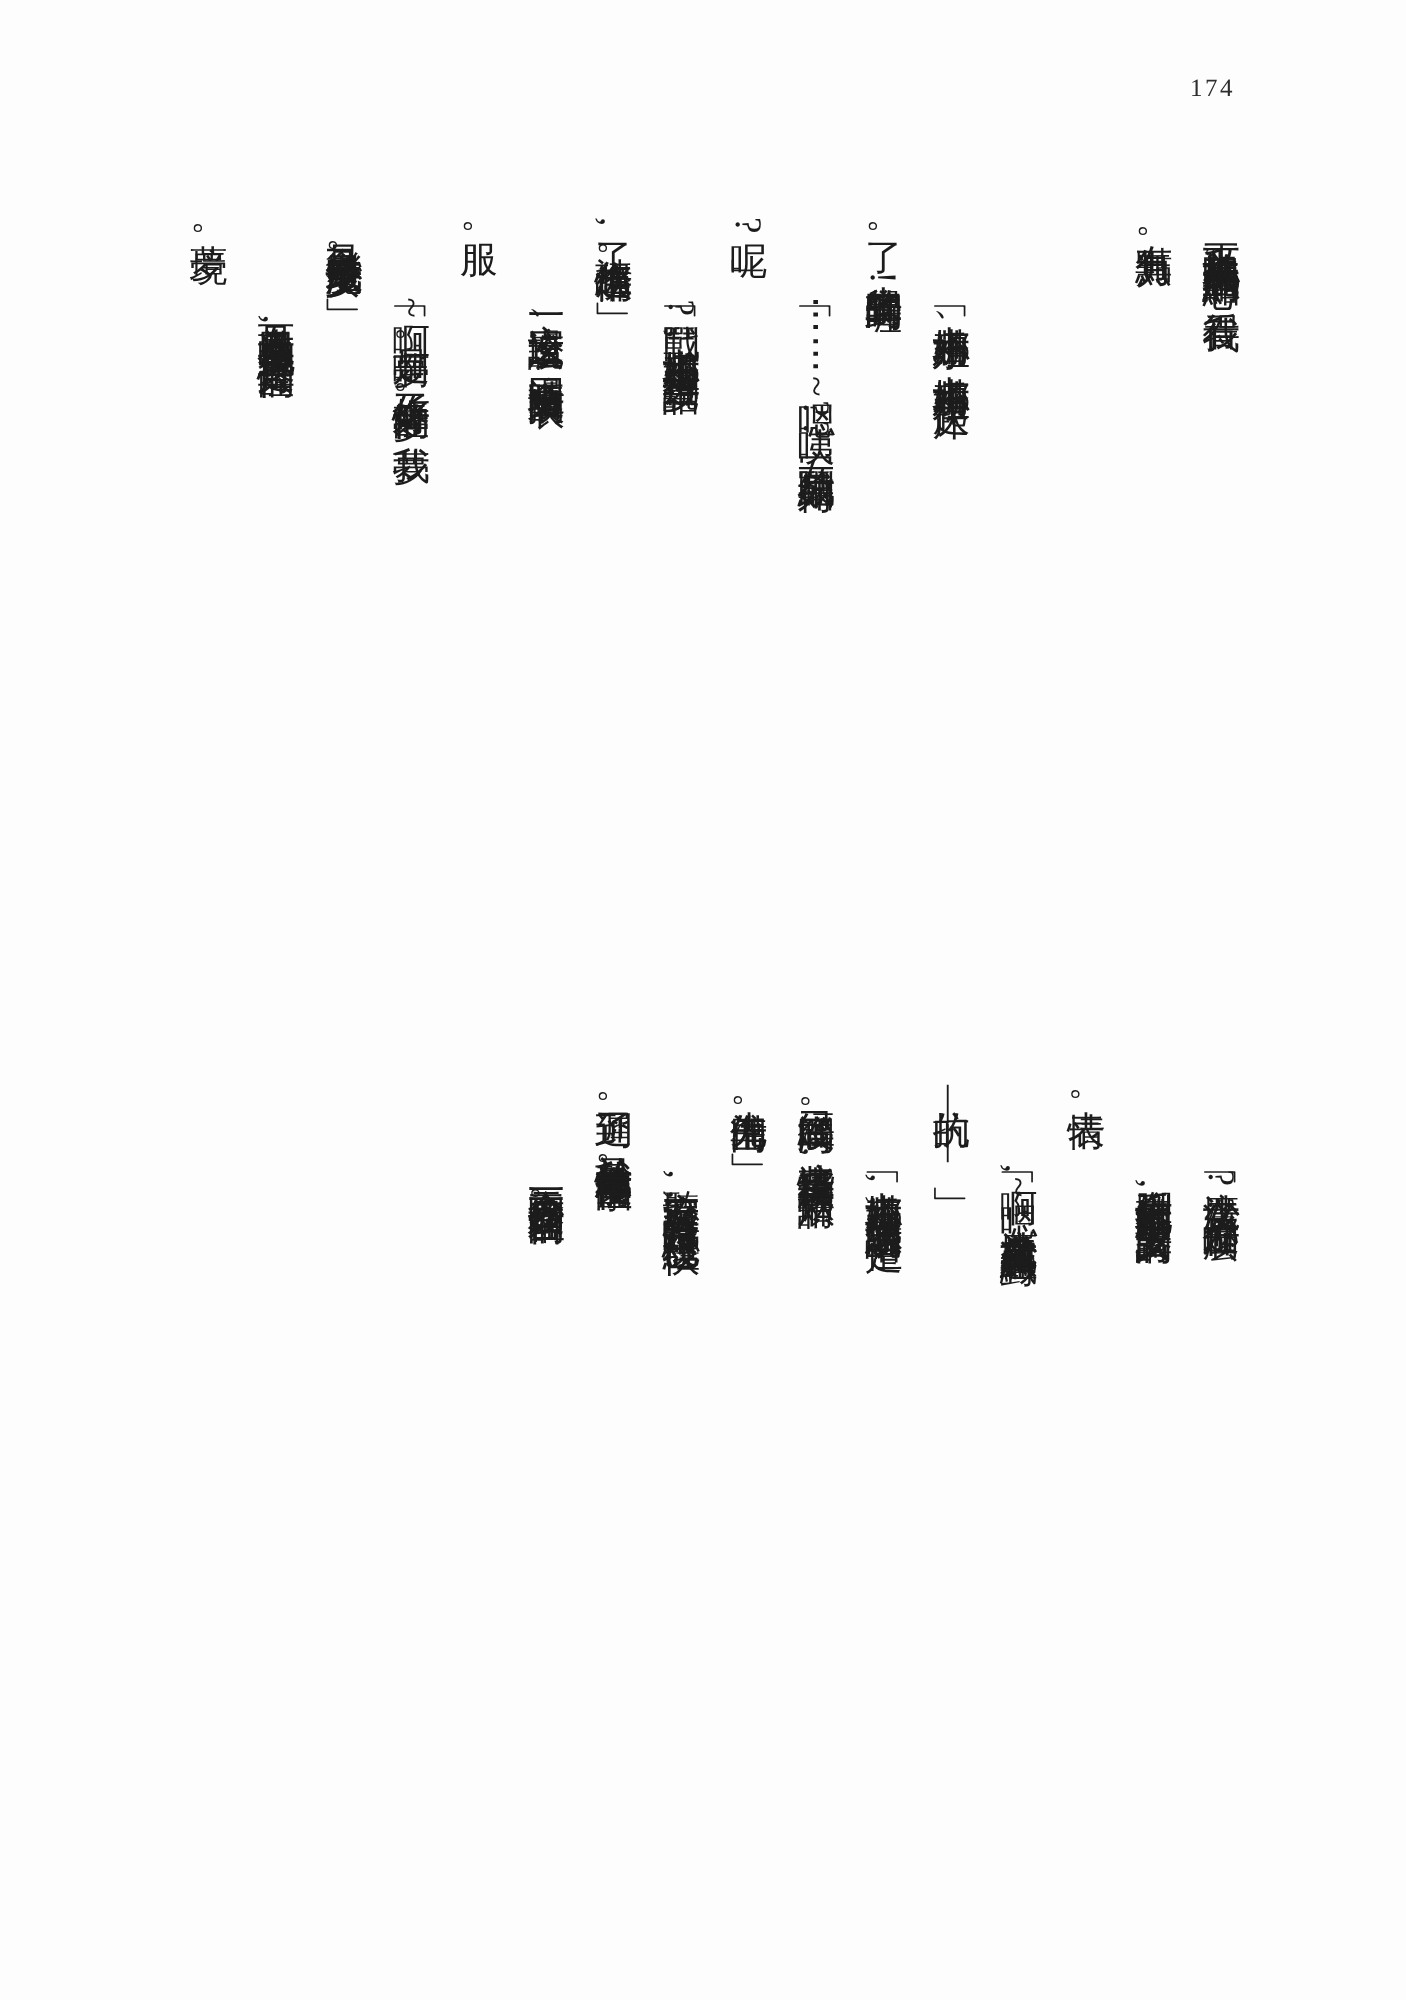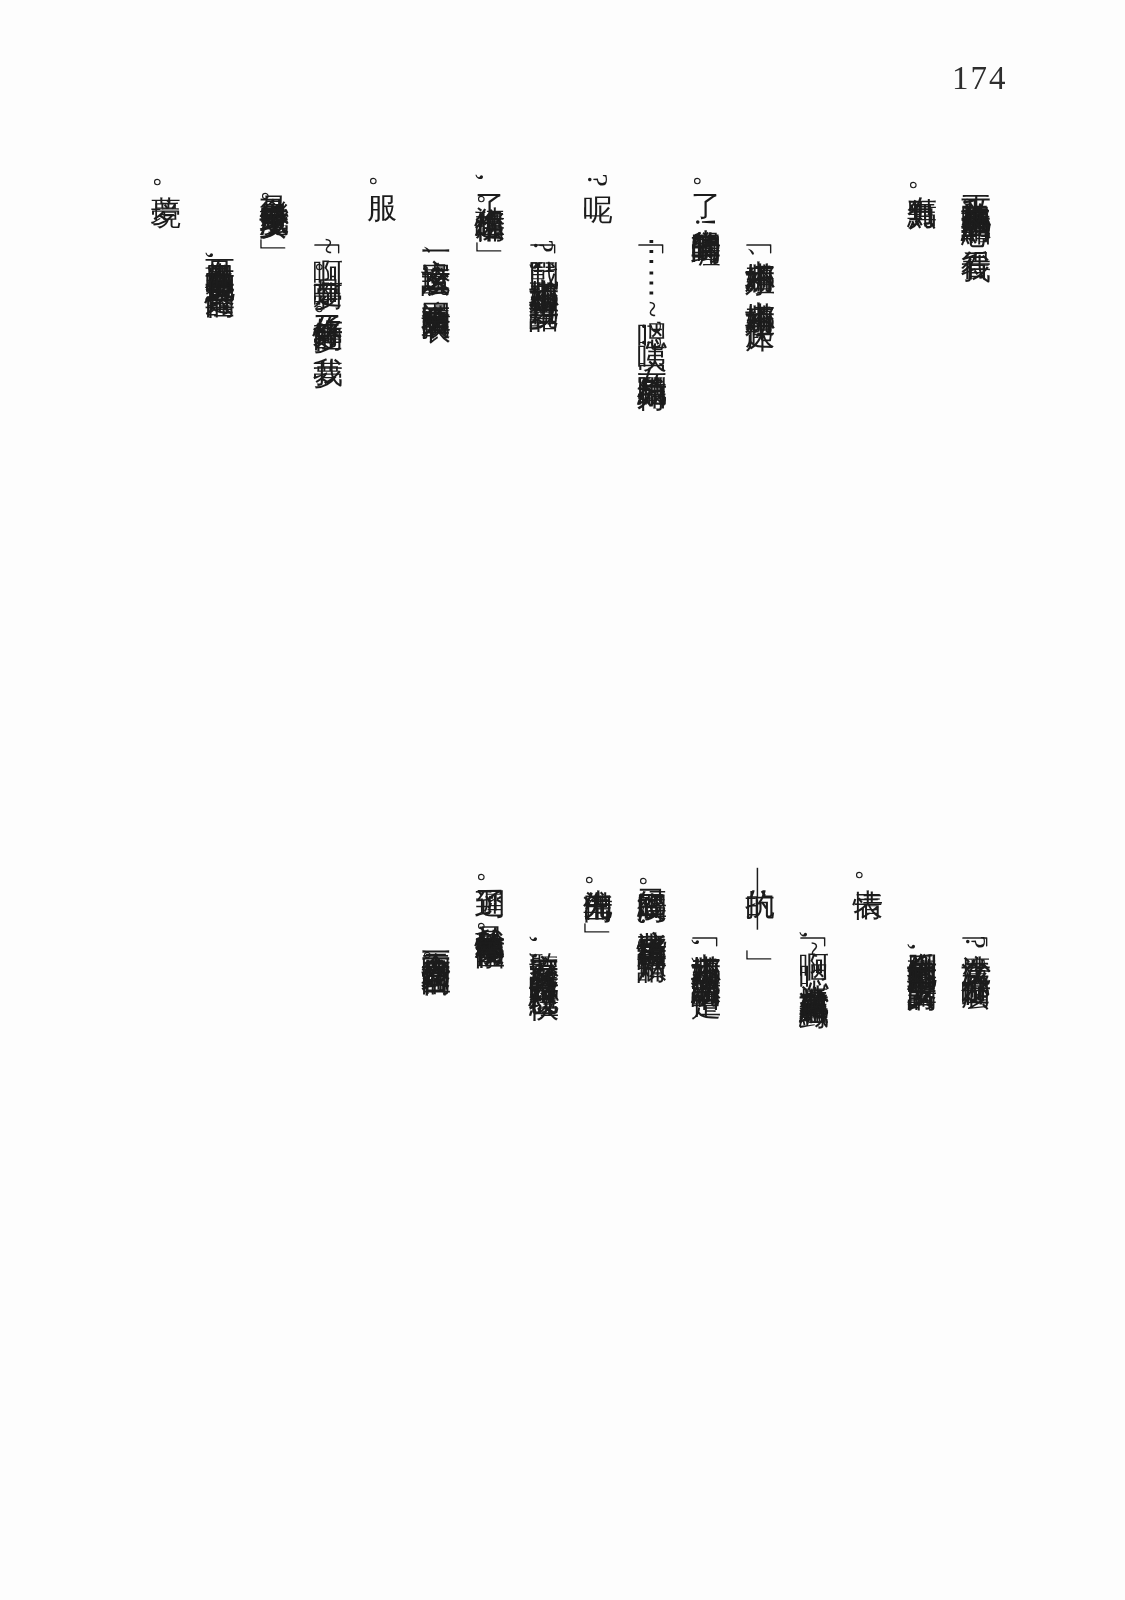--- a/index.html
+++ b/index.html
@@ -13,24 +13,24 @@
     position: relative;
     width: 1125px;
     height: 1600px;
     overflow: hidden;
   }
   .page-number {
     position: absolute;
     top: 60px;
     left: 952px;
     width: 48px;
-    font-size: 33px;
+    font-size: 20px;
     letter-spacing: 2px;
     color: #2e2e2e;
-    text-align: right;
+    text-align: left;
   }
   .vblock {
     position: absolute;
     right: 122px;
     height: 644px;
     writing-mode: vertical-rl;
     text-orientation: mixed;
     font-size: 30px;
     letter-spacing: 1.5px;
     line-height: 54px;

